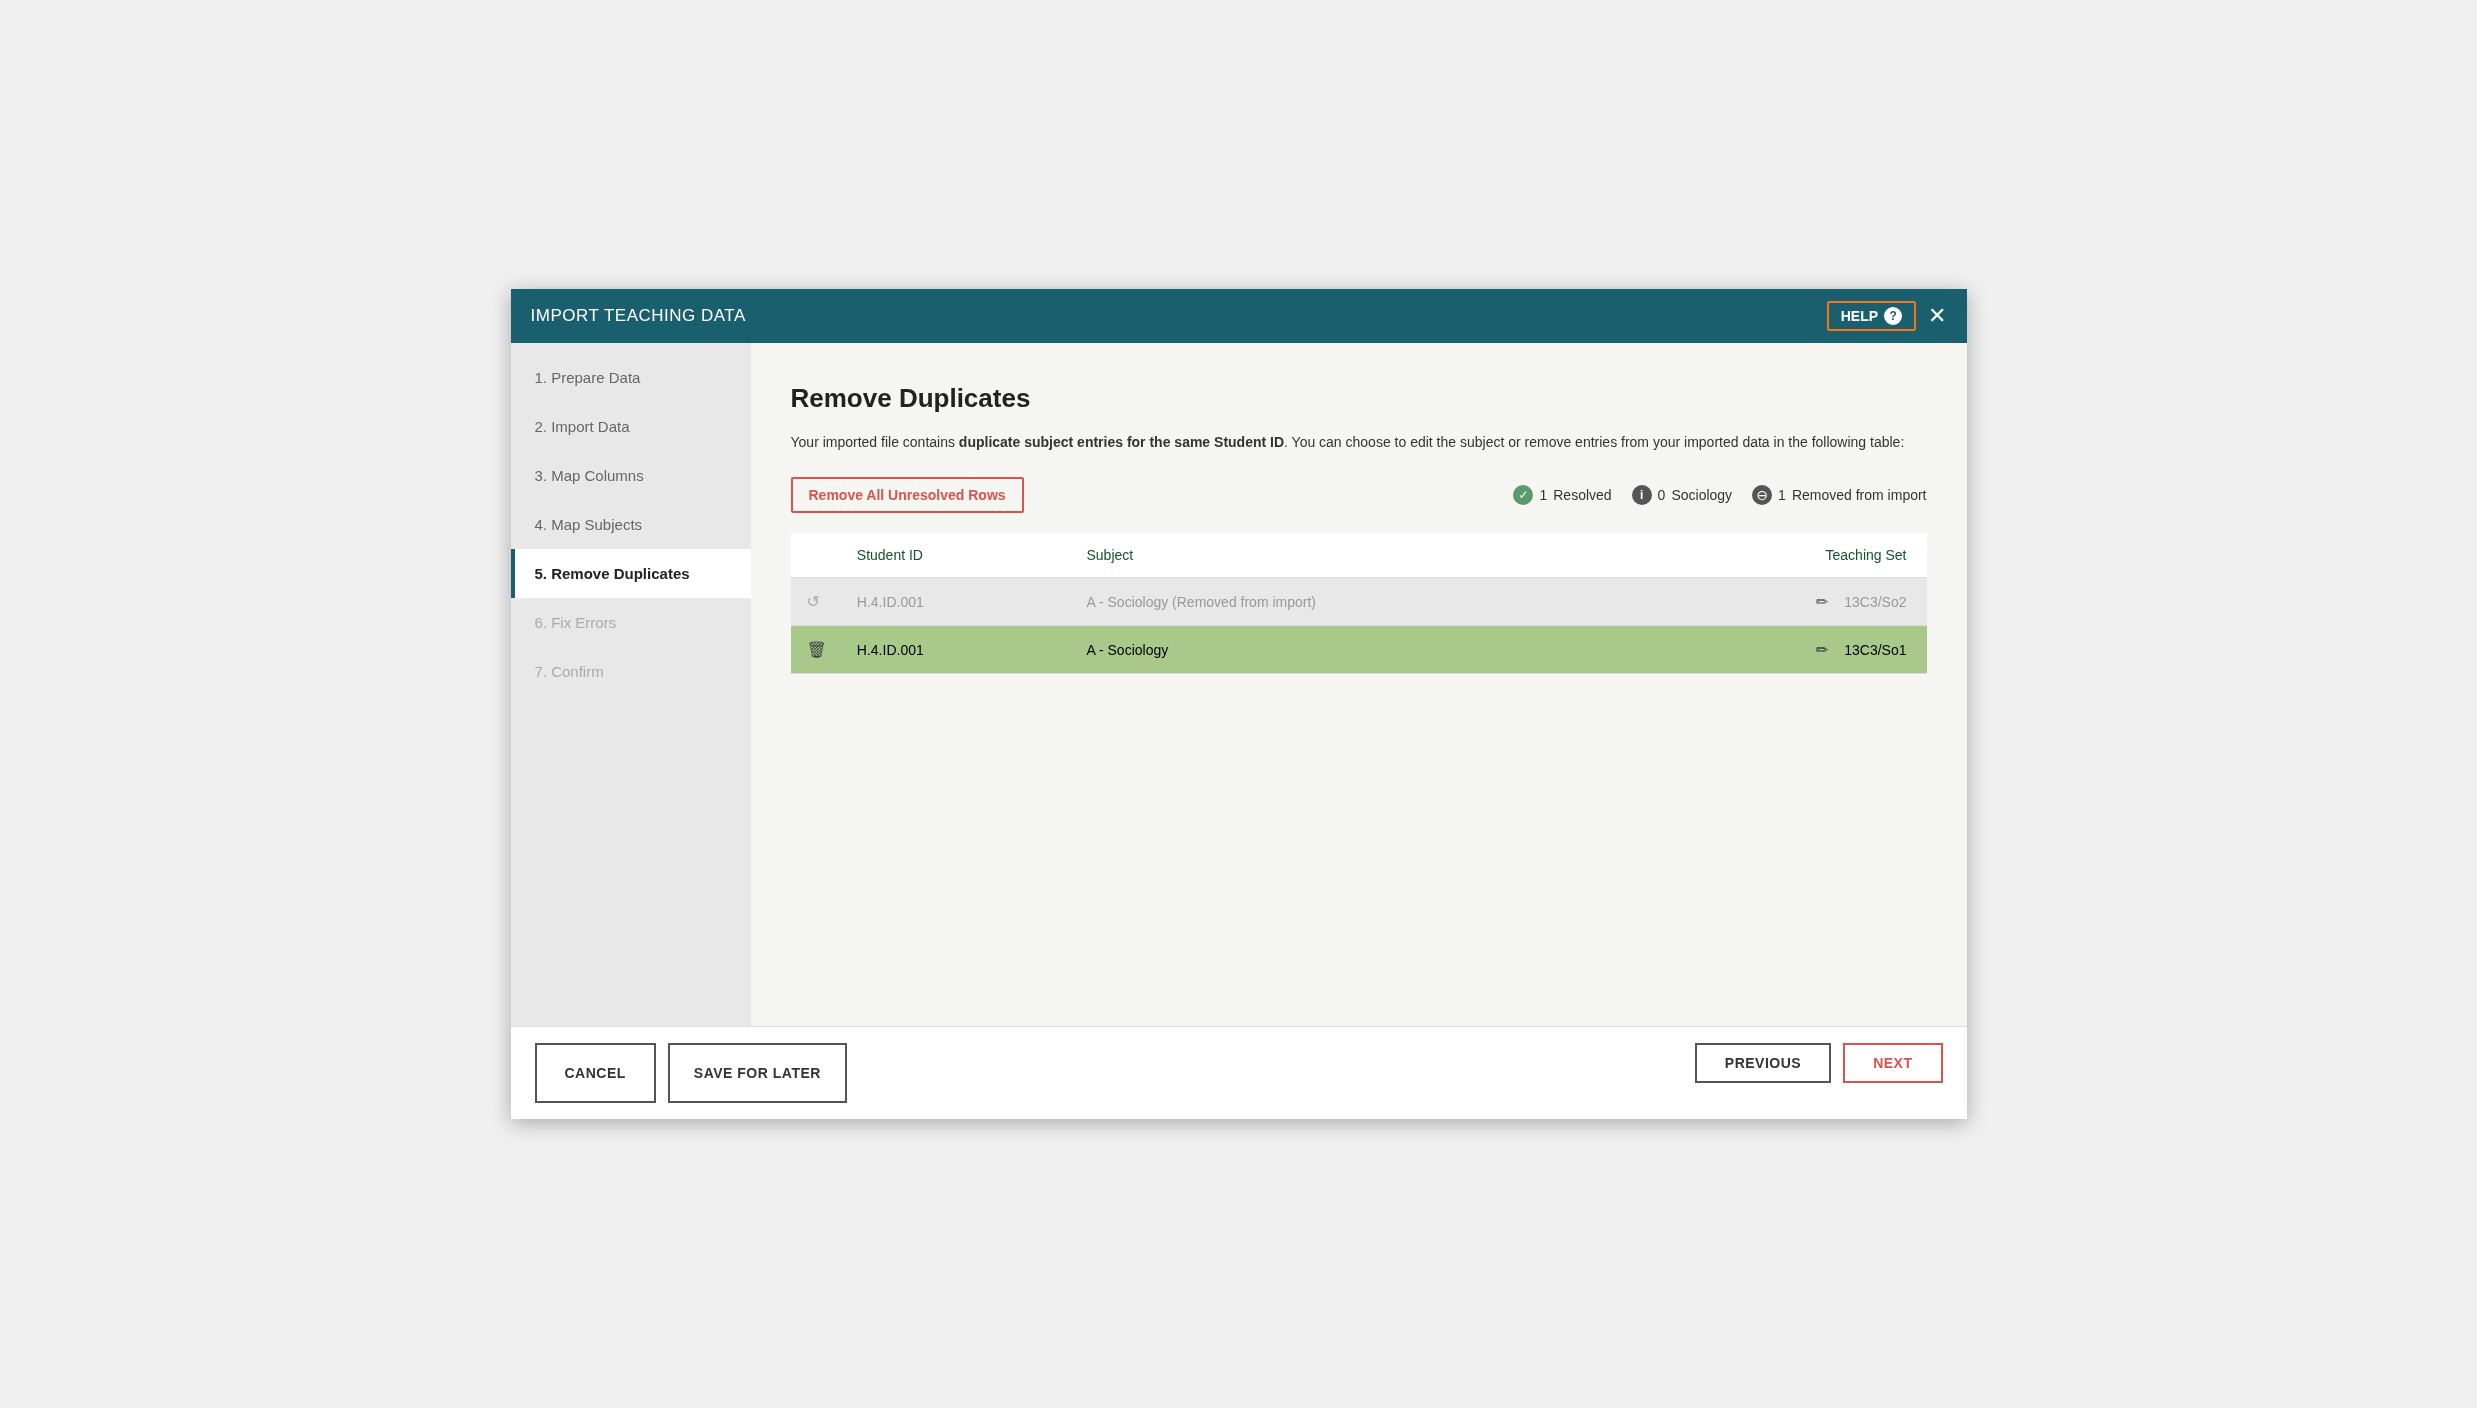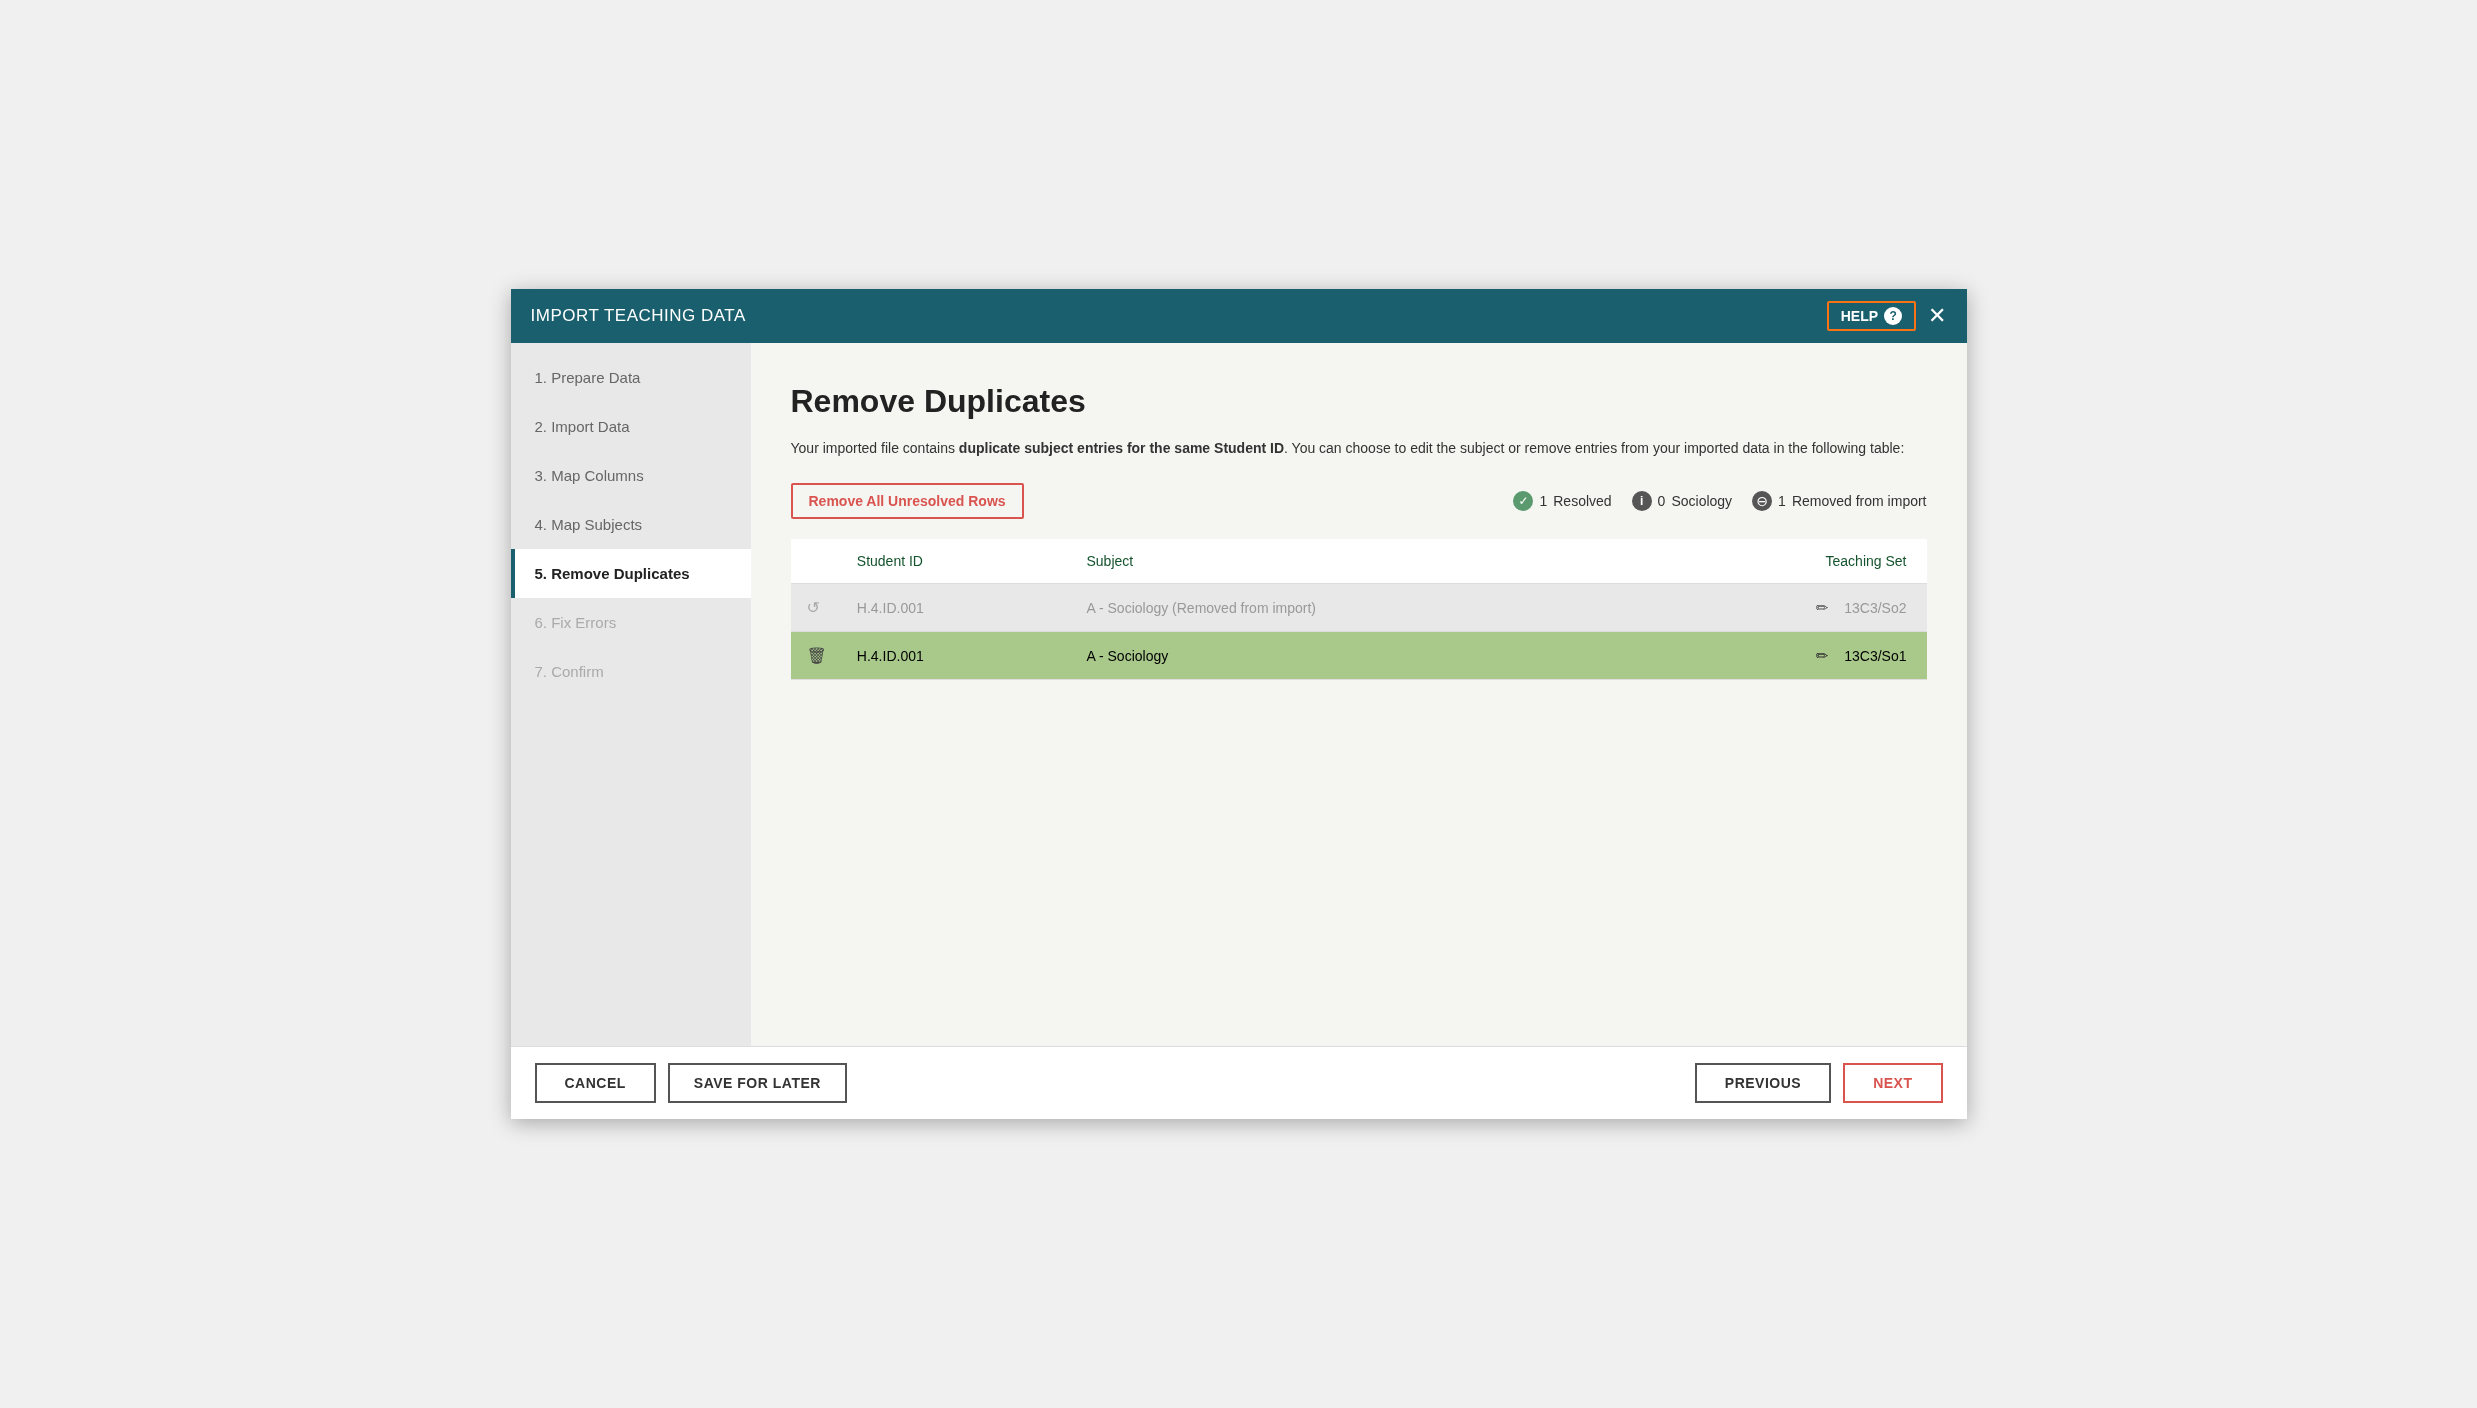--- a/index.html
+++ b/index.html
@@ -108,21 +108,21 @@
     .main-content {
       flex: 1;
       background: #f5f5f2;
       padding: 40px 40px 20px 40px;
       overflow-y: auto;
       display: flex;
       flex-direction: column;
     }
 
     .page-title {
-      font-size: 32px;
+      font-size: 26px;
       font-weight: bold;
       color: #222;
       margin-bottom: 18px;
     }
 
     .description {
       font-size: 14px;
       color: #333;
       margin-bottom: 24px;
       line-height: 1.5;
@@ -286,21 +286,21 @@
       padding: 10px 28px;
       font-size: 14px;
       font-weight: bold;
       cursor: pointer;
       letter-spacing: 0.5px;
     }
     .btn-save {
       border: 2px solid #555;
       background: transparent;
       color: #333;
-      padding: 10px 24px;
+      padding: 20px 24px;
       font-size: 14px;
       font-weight: bold;
       cursor: pointer;
       letter-spacing: 0.5px;
     }
     .btn-previous {
       border: 2px solid #555;
       background: transparent;
       color: #333;
       padding: 10px 28px;

